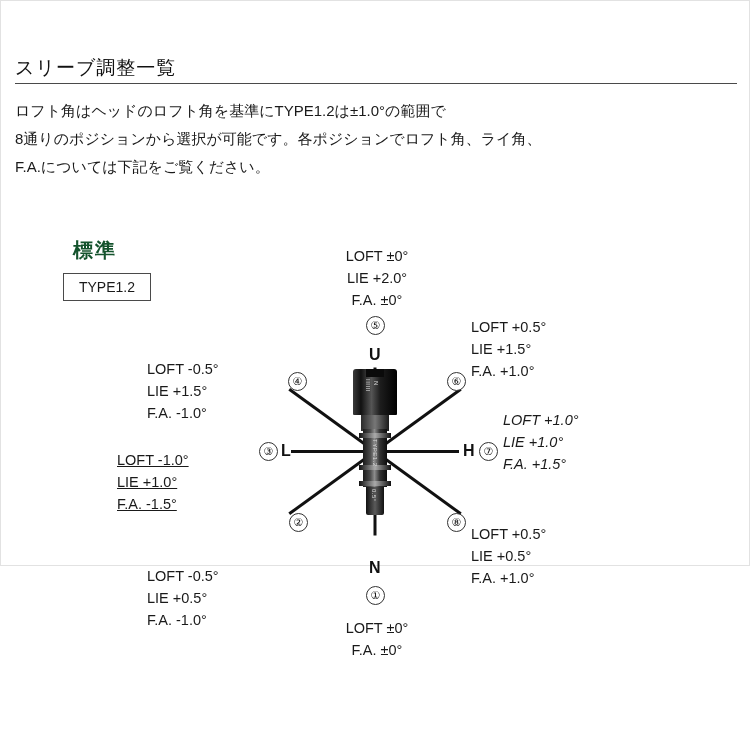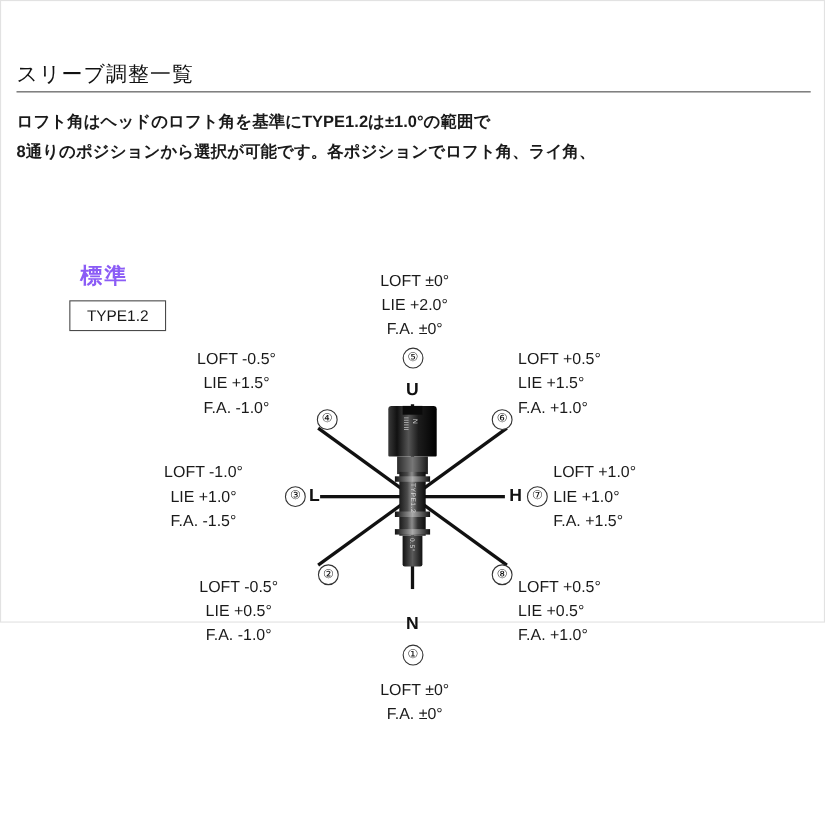--- a/index.html
+++ b/index.html
@@ -41,32 +41,31 @@
     background: #4a4a4a;
   }
   .intro {
     position: absolute;
     left: 14px;
     top: 96px;
     width: 720px;
     font-size: 15px;
     line-height: 28px;
     color: #1a1a1a;
-    font-weight: bold;
   }
   .intro div { white-space: nowrap; }
 
   
   .std-label {
     position: absolute;
     left: 72px;
     top: 236px;
     font-size: 20px;
     font-weight: bold;
-    color: #8b5cf6;
+    color: #14532d;
     letter-spacing: 2px;
   }
   .std-box {
     position: absolute;
     left: 62px;
     top: 272px;
     width: 88px;
     height: 28px;
     border: 1px solid #4a4a4a;
     display: flex;
@@ -115,21 +114,21 @@
     box-sizing: border-box;
   }
 
   .pos-block {
     position: absolute;
     font-size: 14.5px;
     line-height: 22px;
     color: #1a1a1a;
     white-space: nowrap;
   }
-  .pos-block.right { text-align: center; }
+  .pos-block.right { text-align: left; margin-top: 42px; }
   .pos-block.left  { text-align: left; }
   .pos-block.center{ text-align: center; }
 
   
   .sleeve {
     position: absolute;
     left: 352px;
     top: 368px;
     width: 44px;
     height: 146px;
@@ -187,20 +186,21 @@
 <body>
 
 <div id="page">
 
   <div class="title">スリーブ調整一覧</div>
   <div class="title-rule"></div>
 
   <div class="intro">
     <div>ロフト角はヘッドのロフト角を基準にTYPE1.2は±1.0°の範囲で</div>
     <div>8通りのポジションから選択が可能です。各ポジションでロフト角、ライ角、</div>
+    <div>F.A.については下記をご覧ください。</div>
   </div>
 
   <div class="std-label">標準</div>
   <div class="std-box">TYPE1.2</div>
 
   <div class="diagram">
 
     <div class="spoke" style="left:374px; top:449px; width:84px; transform: rotate(-90deg);"></div>
     <div class="spoke" style="left:374px; top:449px; width:84px; transform: rotate(90deg);"></div>
     <div class="spoke" style="left:374px; top:449px; width:84px; transform: rotate(180deg);"></div>
@@ -243,21 +243,21 @@
       <div>LOFT ±0°</div>
       <div>F.A. ±0°</div>
     </div>
 
     <div class="pos-block right" style="left:146px; top:522px; width:140px;">
       <div>LOFT -0.5°</div>
       <div>LIE +0.5°</div>
       <div>F.A. -1.0°</div>
     </div>
 
-    <div class="pos-block right" style="left:116px; top:418px; width:136px;">
+    <div class="pos-block right" style="left:116px; top:406px; width:136px;text-decoration:underline;">
       <div>LOFT -1.0°</div>
       <div>LIE +1.0°</div>
       <div>F.A. -1.5°</div>
     </div>
 
     <div class="pos-block right" style="left:146px; top:315px; width:136px;">
       <div>LOFT -0.5°</div>
       <div>LIE +1.5°</div>
       <div>F.A. -1.0°</div>
     </div>
@@ -267,21 +267,21 @@
       <div>LIE +2.0°</div>
       <div>F.A. ±0°</div>
     </div>
 
     <div class="pos-block left" style="left:470px; top:315px; width:140px;">
       <div>LOFT +0.5°</div>
       <div>LIE +1.5°</div>
       <div>F.A. +1.0°</div>
     </div>
 
-    <div class="pos-block left" style="left:502px; top:418px; width:140px;">
+    <div class="pos-block left" style="left:502px; top:408px; width:140px;font-style:italic;">
       <div>LOFT +1.0°</div>
       <div>LIE +1.0°</div>
       <div>F.A. +1.5°</div>
     </div>
 
     <div class="pos-block left" style="left:470px; top:522px; width:140px;">
       <div>LOFT +0.5°</div>
       <div>LIE +0.5°</div>
       <div>F.A. +1.0°</div>
     </div>

